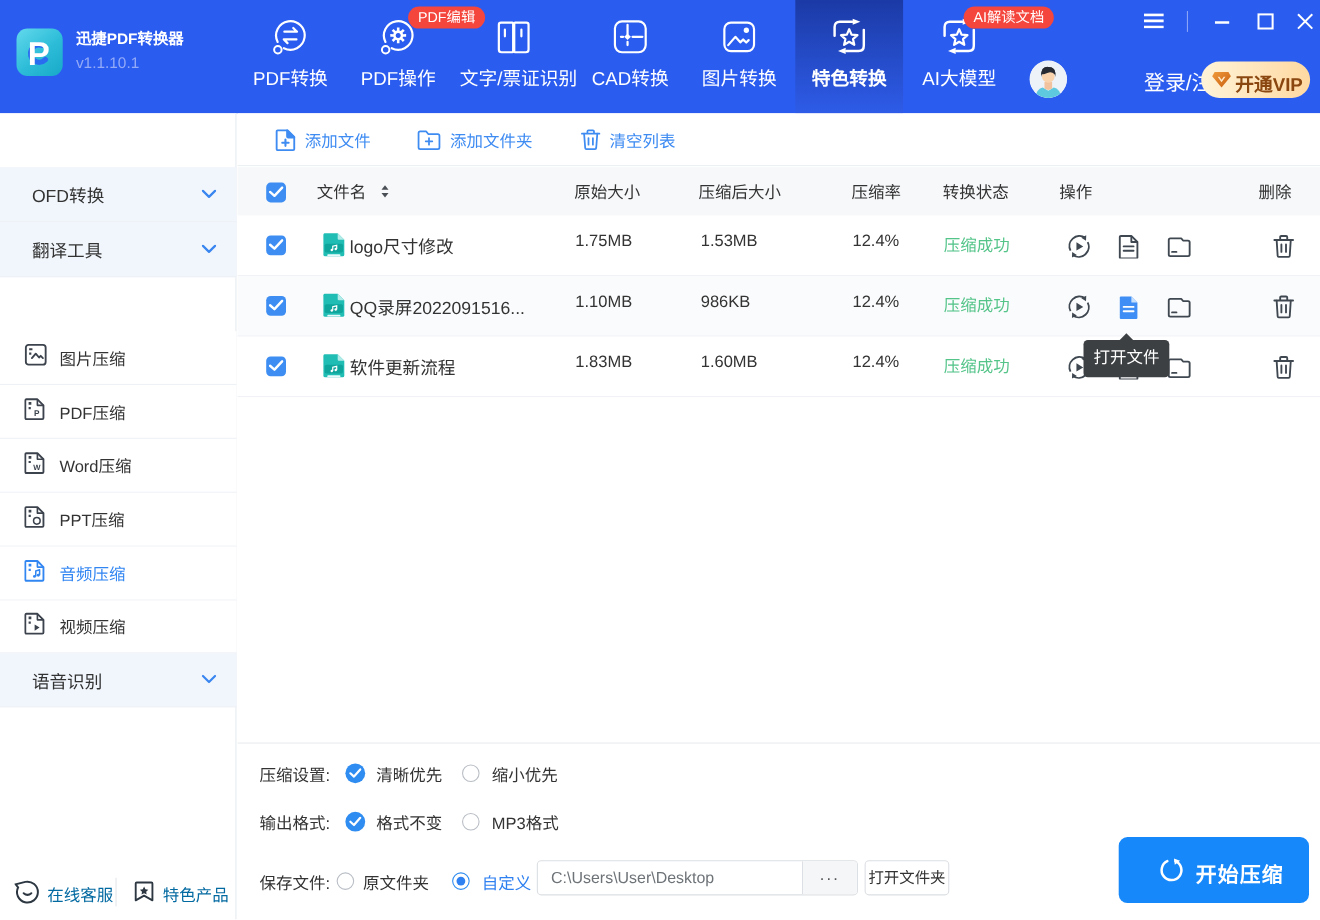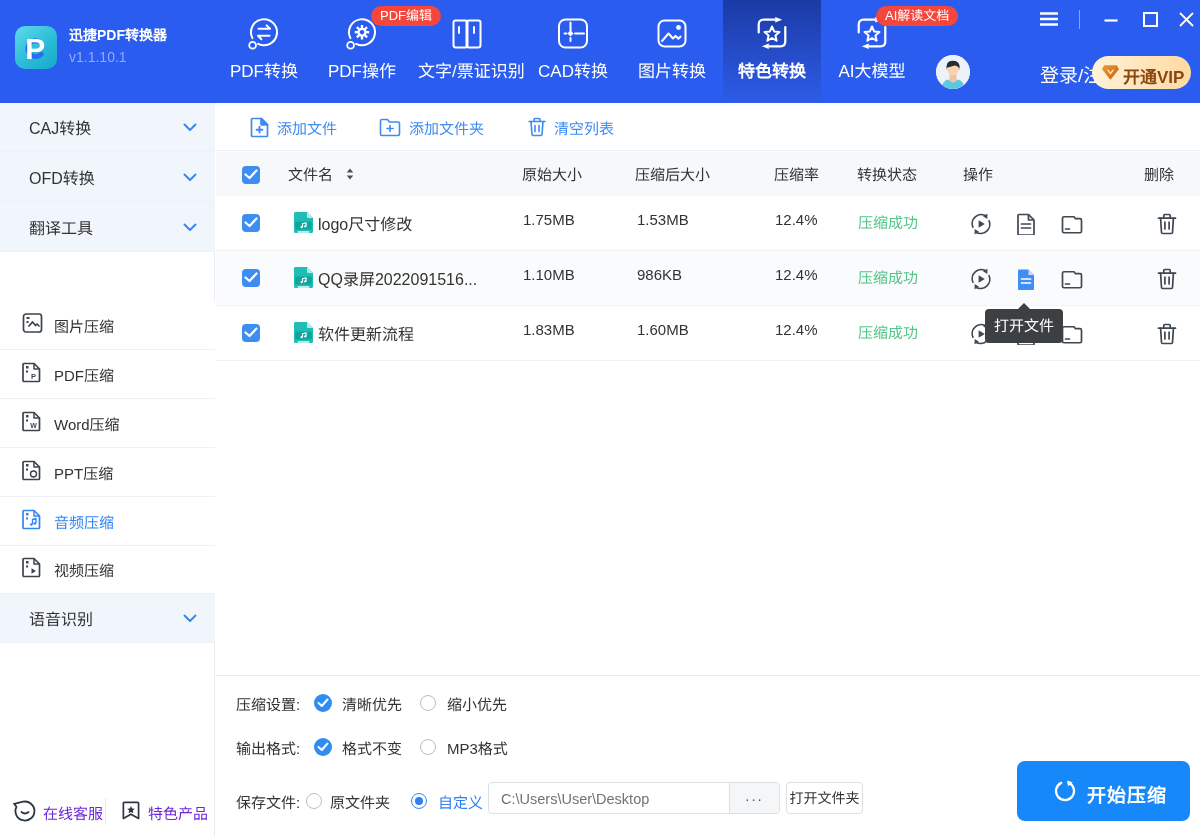--- a/index.html
+++ b/index.html
@@ -36,21 +36,21 @@
 .sidebar { position:absolute; left:0; top:103px; width:215px; height:733px; background:#fff; border-right:1px solid #e7ebf0; }
 .sitem { position:absolute; left:0; width:215px; border-bottom:1px solid #eef1f5; box-sizing:border-box; }
 .sitem.top { background:#f1f6fc; }
 .sitem.sub { background:#fff; }
 .sitem .t { position:absolute; left:29px; top:50%; transform:translateY(-50%); font-size:16px; color:#333; }
 .sitem.sub .t { left:54px; font-size:15px; }
 .sitem .chev { position:absolute; right:18px; top:50%; transform:translateY(-50%); }
 .sitem .sic { position:absolute; left:22px; top:50%; transform:translateY(-50%); }
 .sitem.sub.active .t { color:#3286f2; }
 
-.sbottom { position:absolute; left:0; bottom:8px; width:215px; height:34px; color:#6d28d9; font-size:15px; }
+.sbottom { position:absolute; left:0; bottom:8px; width:215px; height:34px; color:#0369a1; font-size:15px; }
 
 
 .content { position:absolute; left:216px; top:103px; width:984px; height:733px; background:#fff; }
 .toolbar { position:absolute; left:0; top:0; width:984px; height:48px; border-bottom:1px solid #edf0f3; }
 .tbtn { position:absolute; top:0; height:48px; color:#3e8bf2; font-size:15px; display:flex; align-items:center; gap:8px; }
 
 .thead { position:absolute; left:0; top:49px; width:984px; height:44px; background:#f7f8fa; font-size:15px; color:#333; }
 .thead span { position:absolute; top:11px; }
 
 .frow { position:absolute; left:0; width:984px; height:55px; border-bottom:1px solid #f0f2f5; background:#fff; font-size:15px; color:#333; }
@@ -254,26 +254,20 @@
       </linearGradient>
         </defs>
       <path d="M3 1.5 h14 l2.5 4.5 -9.5 11.5 -9.5 -11.5 z" fill="url(#vg)"></path>
       <path d="M6 6.5 l4 5.5 4 -5.5 -1.8 0 -2.2 3 -2.2 -3 z" fill="#ffe9c8"></path>
     </svg>
     <span class="vtx">开通VIP</span>
   </div>
 </div>
 
 <div class="sidebar">
-  <div class="sitem top" style="top:0px; height:49px;">
-      <span class="t">CAJ转换</span>
-      <span class="chev"><svg width="14" height="9" viewBox="0 0 14 9" fill="none">
-          <path d="M1.5 1.5 L7 7 L12.5 1.5" stroke="#3a86f0" stroke-width="2" stroke-linecap="round" stroke-linejoin="round"></path>
-        </svg></span>
-    </div>
   <div class="sitem top" style="top:49px; height:50px;">
       <span class="t">OFD转换</span>
       <span class="chev"><svg width="14" height="9" viewBox="0 0 14 9" fill="none">
           <path d="M1.5 1.5 L7 7 L12.5 1.5" stroke="#3a86f0" stroke-width="2" stroke-linecap="round" stroke-linejoin="round"></path>
         </svg></span>
     </div>
   <div class="sitem top" style="top:99px; height:50px;">
       <span class="t">翻译工具</span>
       <span class="chev"><svg width="14" height="9" viewBox="0 0 14 9" fill="none">
           <path d="M1.5 1.5 L7 7 L12.5 1.5" stroke="#3a86f0" stroke-width="2" stroke-linecap="round" stroke-linejoin="round"></path>

